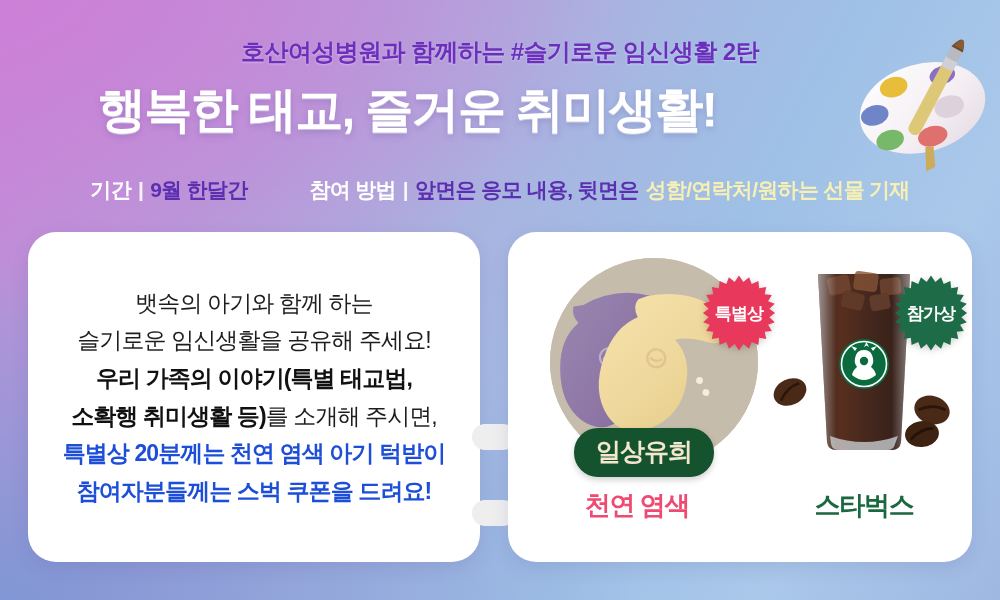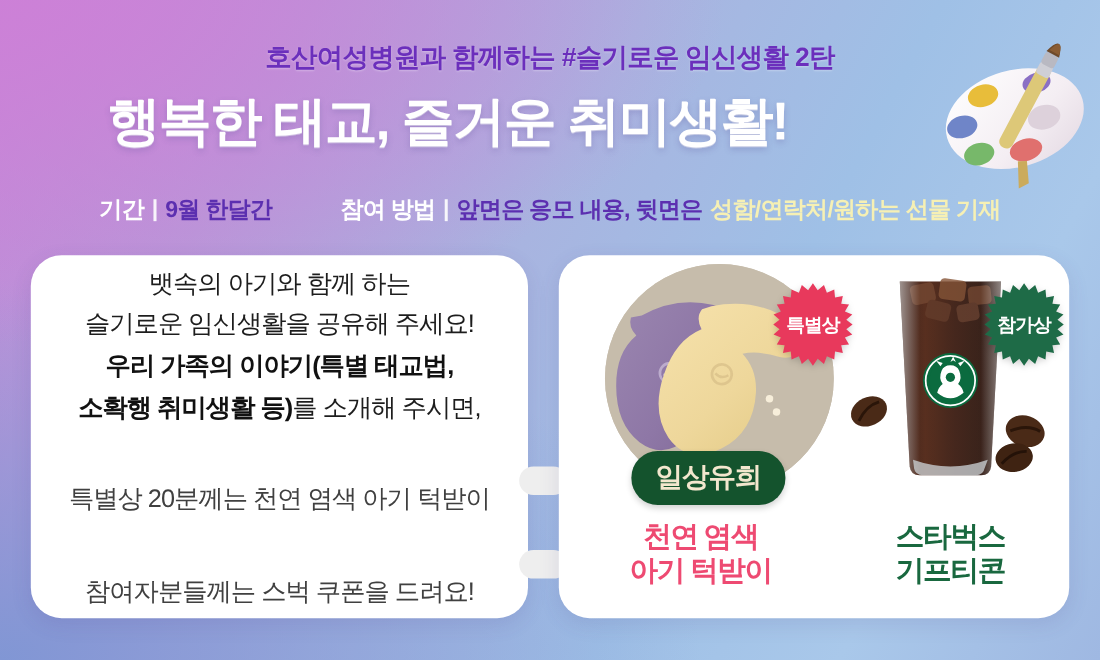--- a/index.html
+++ b/index.html
@@ -71,26 +71,26 @@
   
   .left-body {
     position: absolute; inset: 0;
     display: flex; flex-direction: column; align-items: center; justify-content: center;
     gap: 5px; padding: 0 14px;
     text-align: center; line-height: 1.42;
   }
   .ln { font-size: 23px; letter-spacing: -0.9px; white-space: nowrap; }
   .ln.normal { color: #1d1d1d; font-weight: 400; }
   .ln.bold   { color: #111111; font-weight: 800; }
-  .ln.pink   { color: #404040; font-weight: 400; margin-top: 46px; }
+  .ln.pink   { color: #1d4ed8; font-weight: 700; }
   .ln .b { font-weight: 800; color: #111; }
   .ln .n { font-weight: 400; color: #1d1d1d; }
 
   
-  .prize { position: absolute; top: 0; }
+  .prize { position: absolute; top: 18px; }
   #prize-bib    { left: 14px;  width: 230px; }
   #prize-coffee { left: 256px; width: 200px; }
 
   .photo-wrap { position: relative; width: 100%; height: 232px; }
 
   
   .bib-circle {
     position: absolute; left: 28px; top: 8px; width: 208px; height: 208px;
     border-radius: 50%; overflow: hidden;
     background: linear-gradient(150deg,#cfc6b6 0%, #c3baa9 55%, #b9b0a0 100%);
@@ -255,21 +255,20 @@
               L24.2 18.4 L25.1 9.1 L33.7 12.9 L37.1 4.1 L44.4 10.1 Z" fill="#e8395c"></path>
           </svg>
           <span>특별상</span>
         </div>
 
         <div class="pill-label">일상유희</div>
       </div>
 
       <div class="caption pink">
         <div>천연 염색</div>
-        <div>아기 턱받이</div>
       </div>
     </div>
 
     <div class="prize" id="prize-coffee">
       <div class="photo-wrap">
 
         <div class="cup">
           <svg viewBox="0 0 112 196" width="112" height="196">
             <defs>
               <linearGradient id="coffeeG" x1="0" y1="0" x2="1" y2="0">
@@ -336,18 +335,17 @@
               L24.2 81.6 L15.1 83.2 L17 74.1 L7.9 73.2 L12.7 65.2 L4.1 61.8 L11.1 55.6
               L3.8 50 L11.1 44.4 L4.1 38.2 L12.7 34.8 L7.9 26.8 L17 25.9 L15.1 16.8
               L24.2 18.4 L25.1 9.1 L33.7 12.9 L37.1 4.1 L44.4 10.1 Z" fill="#1e6b47"></path>
           </svg>
           <span>참가상</span>
         </div>
       </div>
 
       <div class="caption green">
         <div>스타벅스</div>
-        <div>기프티콘</div>
       </div>
     </div>
 
   </div>
 </div>
 
 </body></html>

